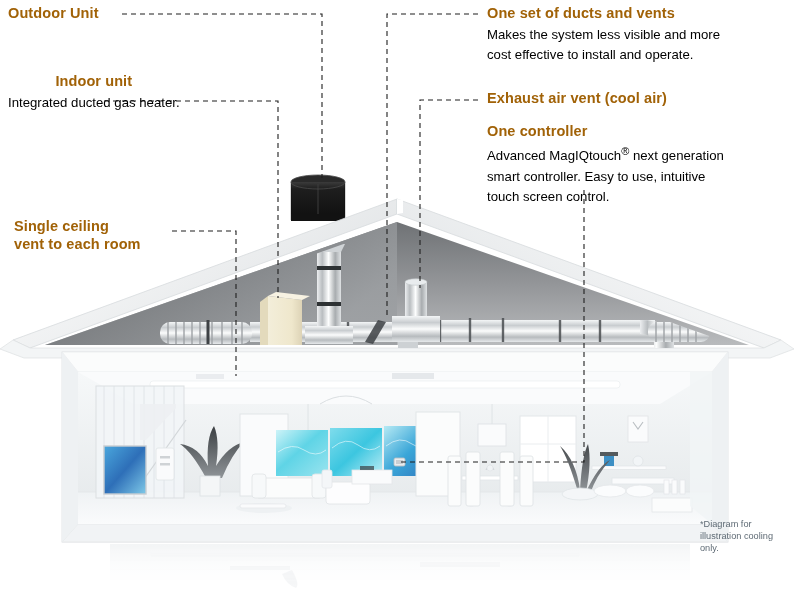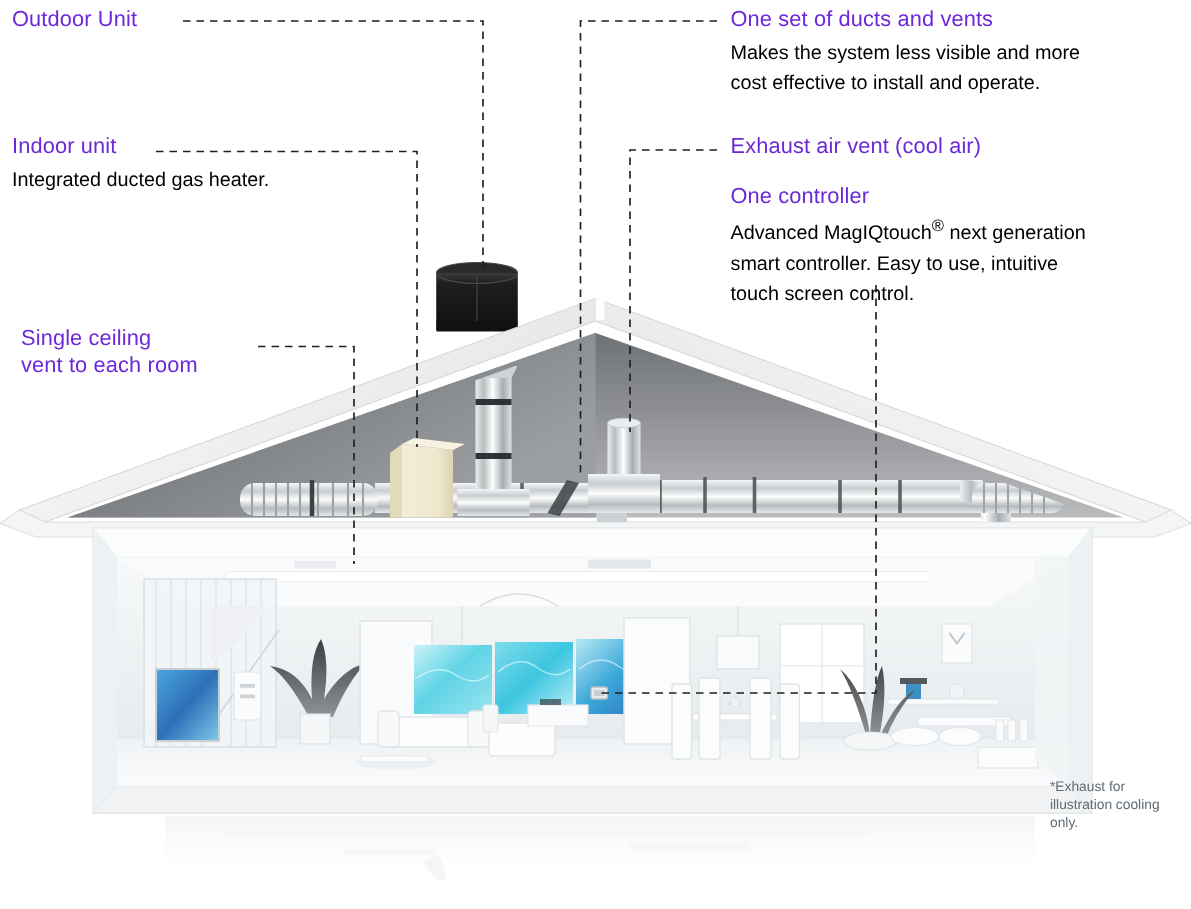--- a/index.html
+++ b/index.html
@@ -12,39 +12,39 @@
     position:relative;
   }
   #stage{position:absolute;left:0;top:0;width:794px;height:606px;overflow:hidden;}
 
   
   #illo{position:absolute;left:0;top:0;width:794px;height:606px;}
 
   
   .callout{position:absolute;}
   .c-title{
-    font-weight:normal;
+    font-weight:bold;
     font-size:14.5px;
-    color:#6d28d9;
+    color:#a16207;
     letter-spacing:.1px;
     line-height:1.25;
     white-space:nowrap;
   }
   .c-title.wrap{white-space:normal;}
   .c-body{
     font-size:13.2px;
     color:#000000;
     line-height:1.52;
     margin-top:3px;
   }
   .c-body div{white-space:nowrap;}
 
   
   #co-outdoor{left:8px;top:4px;}
-  #co-indoor{left:8px;top:89px;}
+  #co-indoor{left:8px;top:72px;text-align:center;}
   #co-ceiling{left:14px;top:217px;width:150px;}
   #co-ducts{left:487px;top:4px;}
   #co-exhaust{left:487px;top:89px;}
   #co-controller{left:487px;top:122px;}
 
   #disclaimer{
     position:absolute;left:700px;top:518px;width:92px;
     font-size:9.2px;line-height:1.32;color:#5f6b75;
   }
   #disclaimer div{white-space:nowrap;}
@@ -447,18 +447,18 @@
   <div class="callout" id="co-controller">
     <div class="c-title">One controller</div>
     <div class="c-body">
       <div><span>Advanced MagIQtouch</span><sup>®</sup><span> next generation</span></div>
       <div>smart controller. Easy to use, intuitive</div>
       <div>touch screen control.</div>
     </div>
   </div>
 
   <div id="disclaimer">
-    <div>*Exhaust for</div>
+    <div>*Diagram for</div>
     <div class="d2">illustration cooling</div>
     <div>only.</div>
   </div>
 
 </div>
 
 </body></html>

